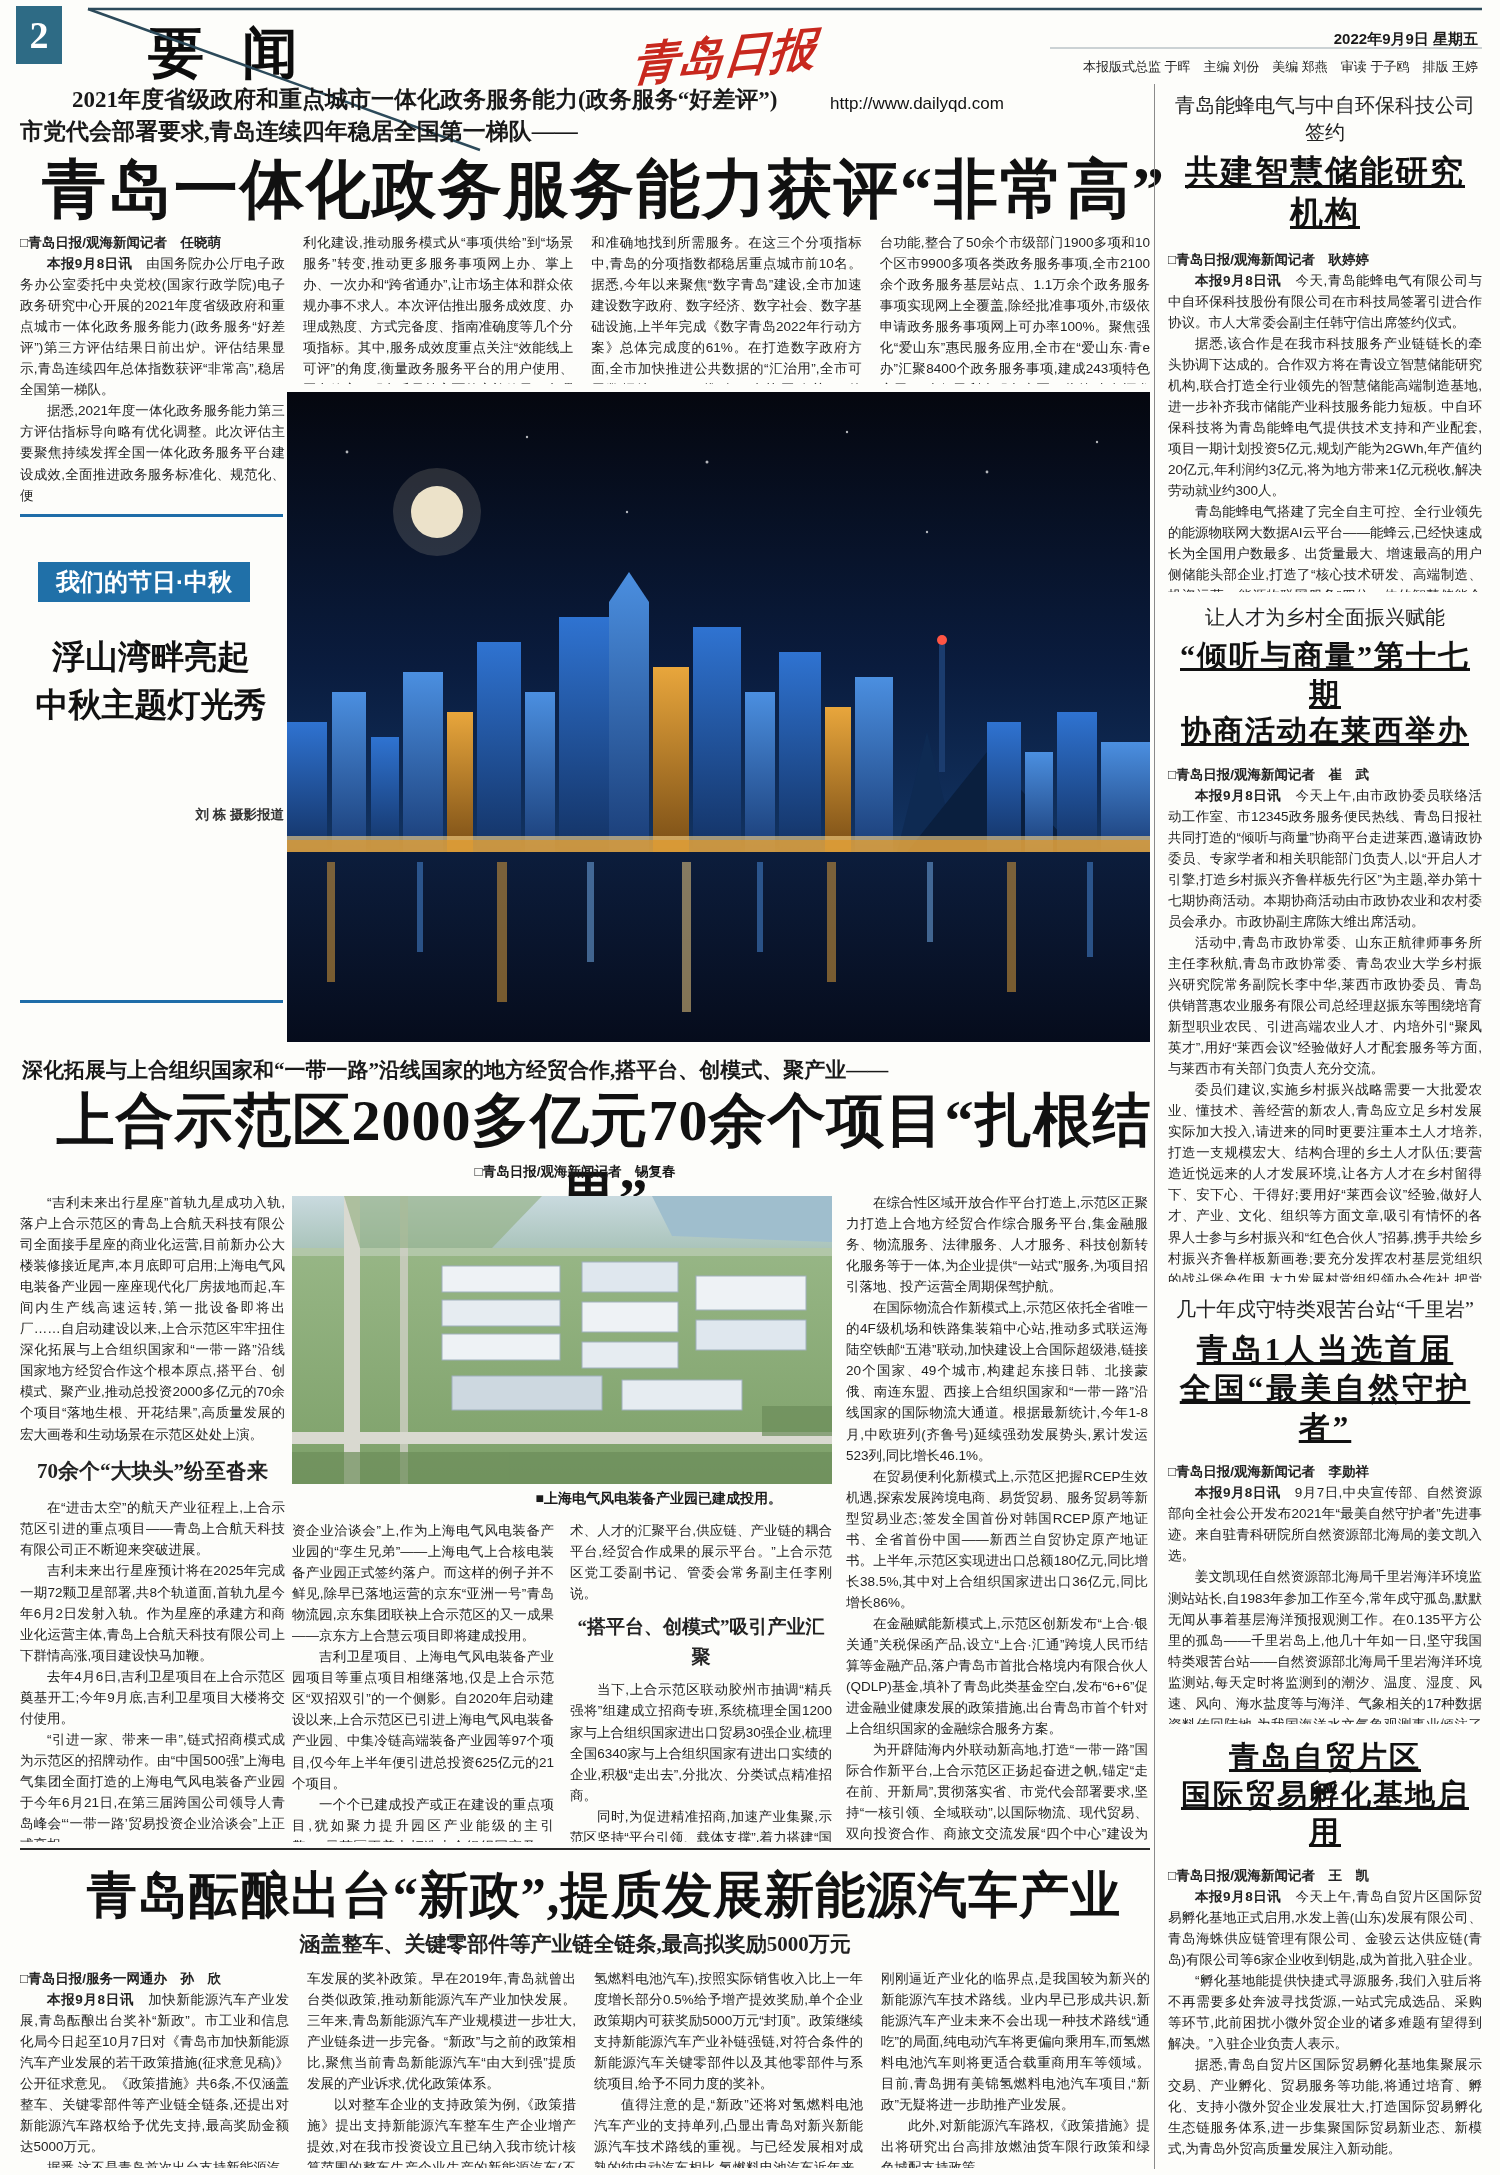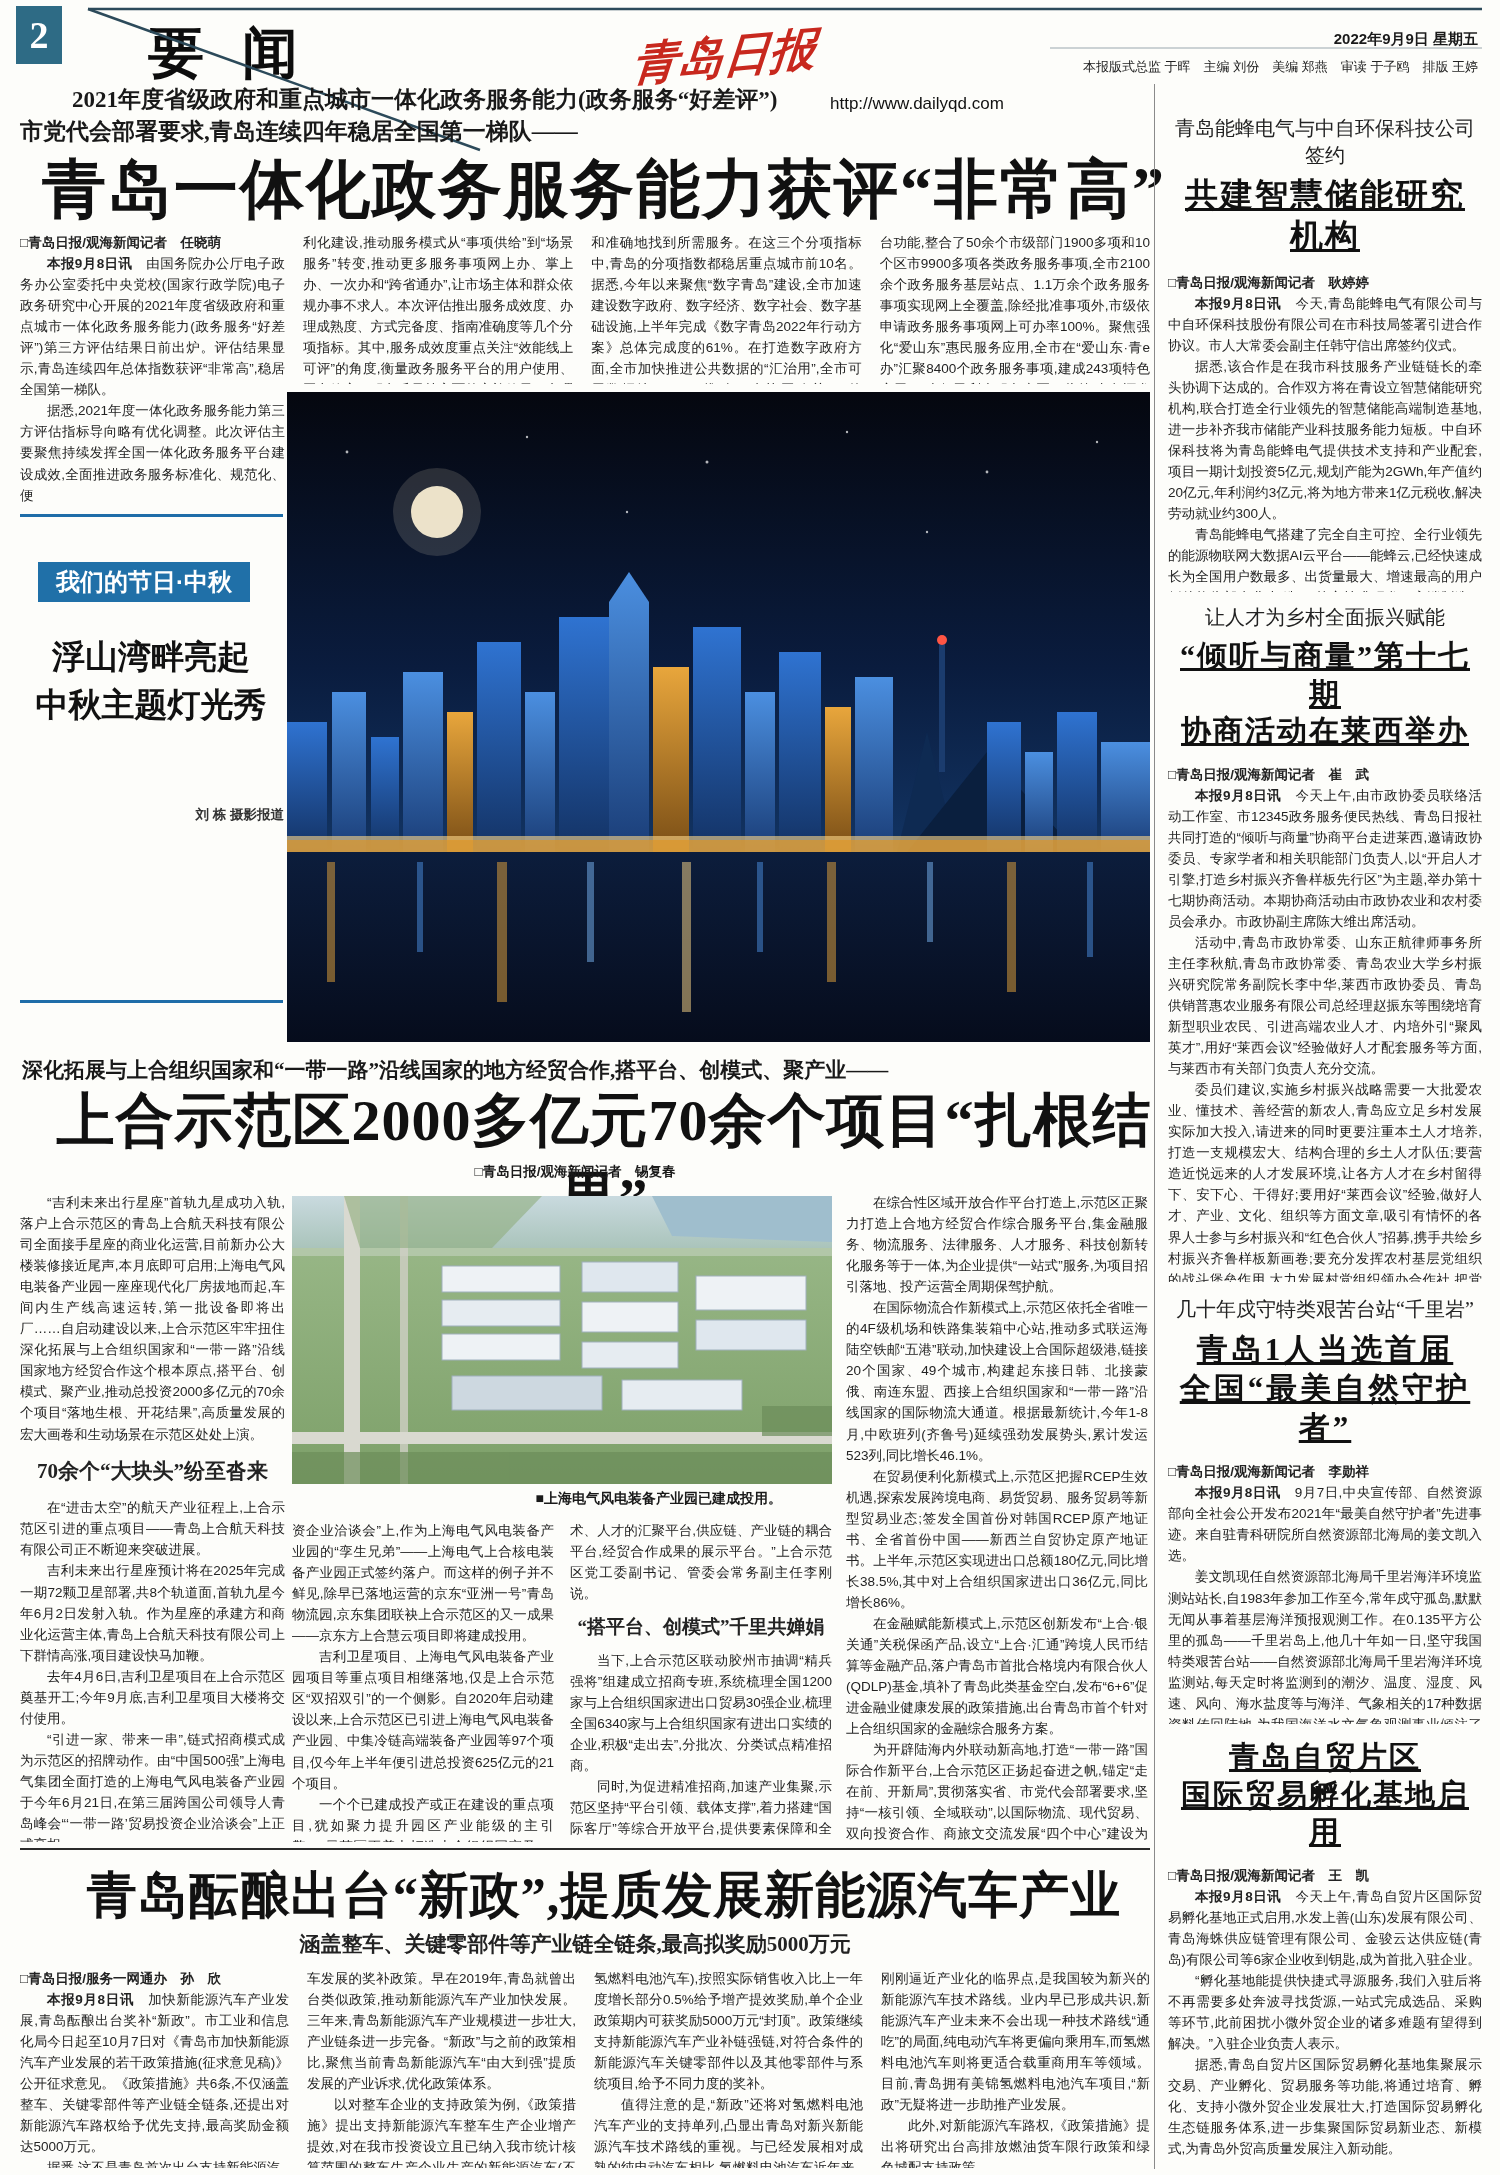--- a/index.html
+++ b/index.html
@@ -226,21 +226,21 @@
 
   <div class="abs clip" style="left:292px;top:1520px;width:540px;height:322px;">
     <div class="flexcols" style="height:100%;gap:16px;">
       <div class="bodytext clip">
         <p class="noindent">资企业洽谈会”上,作为上海电气风电装备产业园的“孪生兄弟”——上海电气上合核电装备产业园正式签约落户。而这样的例子并不鲜见,除早已落地运营的京东“亚洲一号”青岛物流园,京东集团联袂上合示范区的又一成果——京东方上合慧云项目即将建成投用。</p>
         <p>吉利卫星项目、上海电气风电装备产业园项目等重点项目相继落地,仅是上合示范区“双招双引”的一个侧影。自2020年启动建设以来,上合示范区已引进上海电气风电装备产业园、中集冷链高端装备产业园等97个项目,仅今年上半年便引进总投资625亿元的21个项目。</p>
         <p>一个个已建成投产或正在建设的重点项目,犹如聚力提升园区产业能级的主引擎。“示范区正着力打造上合组织国家及‘一带一路’沿线国家的资金、技</p>
       </div>
       <div class="bodytext clip">
         <p class="noindent">术、人才的汇聚平台,供应链、产业链的耦合平台,经贸合作成果的展示平台。”上合示范区党工委副书记、管委会常务副主任李刚说。</p>
-        <div class="subhead-center serif" style="font-size:19px;margin:8px 0;">“搭平台、创模式”千里共婵娟</div>
+        <div class="subhead-center serif" style="font-size:19px;margin:8px 0;">“搭平台、创模式”吸引产业汇聚</div>
         <p>当下,上合示范区联动胶州市抽调“精兵强将”组建成立招商专班,系统梳理全国1200家与上合组织国家进出口贸易30强企业,梳理全国6340家与上合组织国家有进出口实绩的企业,积极“走出去”,分批次、分类试点精准招商。</p>
         <p>同时,为促进精准招商,加速产业集聚,示范区坚持“平台引领、载体支撑”,着力搭建“国际客厅”等综合开放平台,提供要素保障和全周期服务,做优、做细、做实上合示范区营商环境。</p>
       </div>
     </div>
   </div>
 
   <div class="abs bodytext clip" style="left:846px;top:1192px;width:302px;height:650px;">
     <p>在综合性区域开放合作平台打造上,示范区正聚力打造上合地方经贸合作综合服务平台,集金融服务、物流服务、法律服务、人才服务、科技创新转化服务等于一体,为企业提供“一站式”服务,为项目招引落地、投产运营全周期保驾护航。</p>
     <p>在国际物流合作新模式上,示范区依托全省唯一的4F级机场和铁路集装箱中心站,推动多式联运海陆空铁邮“五港”联动,加快建设上合国际超级港,链接20个国家、49个城市,构建起东接日韩、北接蒙俄、南连东盟、西接上合组织国家和“一带一路”沿线国家的国际物流大通道。根据最新统计,今年1-8月,中欧班列(齐鲁号)延续强劲发展势头,累计发运523列,同比增长46.1%。</p>
     <p>在贸易便利化新模式上,示范区把握RCEP生效机遇,探索发展跨境电商、易货贸易、服务贸易等新型贸易业态;签发全国首份对韩国RCEP原产地证书、全省首份中国——新西兰自贸协定原产地证书。上半年,示范区实现进出口总额180亿元,同比增长38.5%,其中对上合组织国家进出口36亿元,同比增长86%。</p>
@@ -269,21 +269,21 @@
       <div class="bodytext clip">
         <p class="noindent">刚刚逼近产业化的临界点,是我国较为新兴的新能源汽车技术路线。业内早已形成共识,新能源汽车产业未来不会出现一种技术路线“通吃”的局面,纯电动汽车将更偏向乘用车,而氢燃料电池汽车则将更适合载重商用车等领域。目前,青岛拥有美锦氢燃料电池汽车项目,“新政”无疑将进一步助推产业发展。</p>
         <p>此外,对新能源汽车路权,《政策措施》提出将研究出台高排放燃油货车限行政策和绿色城配支持政策。</p>
       </div>
     </div>
   </div>
 
   <div id="vrule" class="abs"></div>
 
   <div class="abs clip" style="left:1168px;top:92px;width:314px;height:500px;">
-    <div class="r-kicker serif" style="font-size:20px;margin-top:23px;">青岛能蜂电气与中自环保科技公司签约</div>
+    <div class="r-kicker serif" style="font-size:20px;">青岛能蜂电气与中自环保科技公司签约</div>
     <div class="r-headline serif" style="font-size:33px;margin:6px 0 14px 0;letter-spacing:2px;">共建智慧储能研究机构</div>
     <div class="bodytext">
       <p class="noindent byline">□青岛日报/观海新闻记者　耿婷婷</p>
       <p><span class="lead">本报9月8日讯　</span><span>今天,青岛能蜂电气有限公司与中自环保科技股份有限公司在市科技局签署引进合作协议。市人大常委会副主任韩守信出席签约仪式。</span></p>
       <p>据悉,该合作是在我市科技服务产业链链长的牵头协调下达成的。合作双方将在青设立智慧储能研究机构,联合打造全行业领先的智慧储能高端制造基地,进一步补齐我市储能产业科技服务能力短板。中自环保科技将为青岛能蜂电气提供技术支持和产业配套,项目一期计划投资5亿元,规划产能为2GWh,年产值约20亿元,年利润约3亿元,将为地方带来1亿元税收,解决劳动就业约300人。</p>
       <p>青岛能蜂电气搭建了完全自主可控、全行业领先的能源物联网大数据AI云平台——能蜂云,已经快速成长为全国用户数最多、出货量最大、增速最高的用户侧储能头部企业,打造了“核心技术研发、高端制造、投资运营、能源物联网服务”四位一体的智慧储能全价值链生态体系;中自环保科技于2021年在上海证券交易所科创板上市,致力于氢燃料电池电催化剂等新材料、新能源技术研发,是一家集技术、研发、生产、销售、服务于一体的国家火炬计划重点高新技术企业。</p>
     </div>
   </div>
 
   <div class="abs clip" style="left:1168px;top:604px;width:314px;height:678px;">

